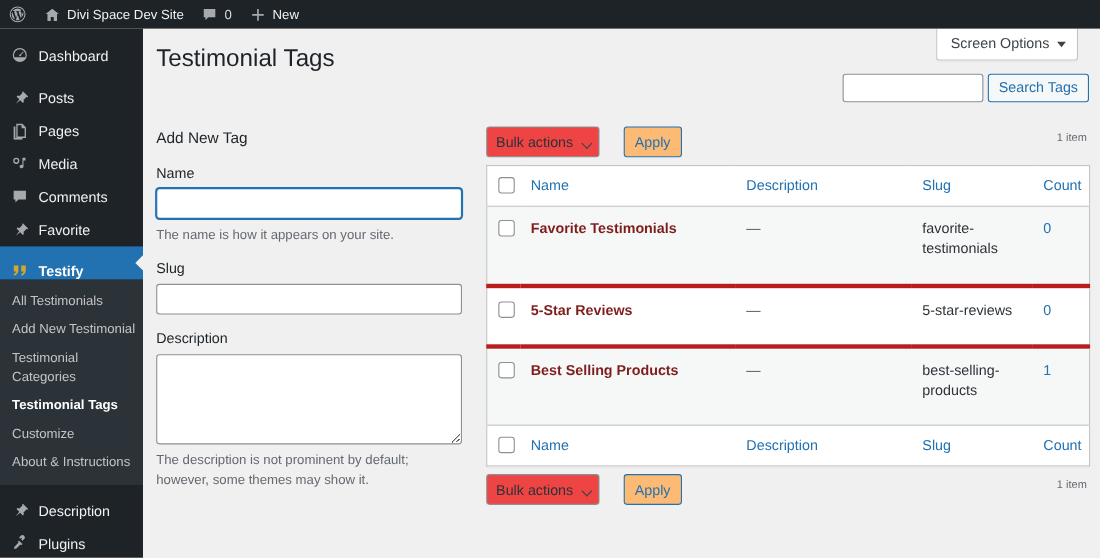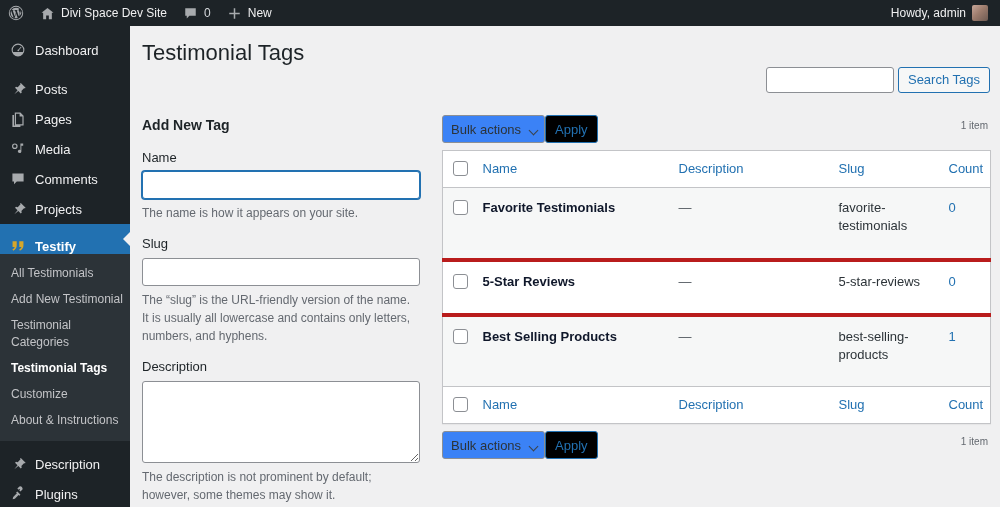--- a/index.html
+++ b/index.html
@@ -135,21 +135,21 @@
   #col-left {
     position: absolute; left: 12px; top: 90px;
     width: 288px;
   }
   #col-right {
     position: absolute; left: 312px; top: 88px;
     width: 548px;
   }
 
   .form-wrap h2 {
-    font-size: 14px; font-weight: 700; color: #1d2327;
+    font-size: 14px; font-weight: 400; color: #1d2327;
     margin-bottom: 14px; line-height: 1.4;
   }
   .form-field { margin-bottom: 14px; }
   .form-field label {
     display: block; font-size: 13px; color: #1d2327;
     margin-bottom: 5px; line-height: 1.3;
   }
   .form-field input[type=text] {
     width: 278px; height: 28px;
     border: 1px solid #8c8f94; border-radius: 3px;
@@ -182,36 +182,36 @@
   }
   .tablenav.bottom { margin-top: 6px; margin-bottom: 0; }
   .select-wrap {
     position: relative; display: inline-block;
   }
   .select-wrap select {
     -webkit-appearance: none; appearance: none;
     height: 28px; min-width: 88px;
     padding: 0 22px 0 8px;
     border: 1px solid #8c8f94; border-radius: 3px;
-    background: #3b82f6; color: #2c3338; font-size: 13px;
+    background: #ef4444; color: #2c3338; font-size: 13px;
     font-family: "Liberation Sans", sans-serif;
     cursor: pointer;
   }
   .select-wrap .chev {
     position: absolute; right: 8px; top: 12px;
     width: 7px; height: 7px;
     border-right: 1.4px solid #3c434a;
     border-bottom: 1.4px solid #3c434a;
     transform: rotate(45deg);
     pointer-events: none;
   }
   .apply-btn {
-    margin-left: 0;
+    margin-left: 22px;
     height: 28px; padding: 0 9px;
-    background: #000000; border: 1px solid #2271b1; border-radius: 3px;
+    background: #fdba74; border: 1px solid #2271b1; border-radius: 3px;
     color: #2271b1; font-size: 13px;
     font-family: "Liberation Sans", sans-serif;
     cursor: pointer;
   }
   .displaying-num {
     position: absolute; right: 2px; top: 6px;
     font-size: 10px; color: #646970;
   }
 
   
@@ -242,21 +242,21 @@
   th.col-name, td.col-name { width: 196px; }
   th.col-desc, td.col-desc { width: 160px; }
   th.col-slug, td.col-slug { width: 110px; }
   th.col-count, td.col-count { width: 52px; text-align: right; padding-right: 12px; }
   th a, .col-head-link { color: #2271b1; text-decoration: none; }
   tbody td { padding: 11px 10px 22px; }
   tbody tr.alt { background: #f6f7f7; }
   tbody tr { border-top: 4px solid #b91c1c; }
   tbody tr:first-child { border-top: none; }
   .row-title {
-    color: #0f172a; font-weight: 700; text-decoration: none;
+    color: #7f1d1d; font-weight: 700; text-decoration: none;
   }
   .slug-text { color: #2c3338; }
   .count-link { color: #2271b1; text-decoration: none; }
   .dash { color: #50575e; }
   .cb {
     width: 15px; height: 15px;
     border: 1px solid #8c8f94; border-radius: 3px;
     background: #fff; display: inline-block;
     vertical-align: top; margin-top: 1px;
     cursor: pointer;
@@ -291,24 +291,20 @@
   </a>
   <a class="ab-item" href="#">
     <span class="mi">
       <svg width="15" height="15" viewBox="0 0 20 20">
           <path fill="#a7aaad" d="M9 3h2v6h6v2h-6v6H9v-6H3V9h6V3z"></path>
         </svg>
     </span>
     <span>New</span>
   </a>
   <span class="ab-spacer"></span>
-  <a class="ab-item" href="#" style="padding-right:12px;">
-    <span>Howdy, admin</span>
-    <span class="ab-avatar"></span>
-  </a>
 </div>
 
 <div id="adminmenu">
 
   <div class="menu-gap"></div>
 
   <a class="menu-top" href="#">
     <span class="mi">
       <svg width="16" height="16" viewBox="0 0 20 20">
           <path d="M10 2a8 8 0 100 16 8 8 0 000-16zm0 1.4a6.6 6.6 0 016.6 6.6 6.5 6.5 0 01-.5 2.5H3.9A6.5 6.5 0 013.4 10 6.6 6.6 0 0110 3.4zm3.6 2.5l-3 3.4c-.6-.1-1.2.3-1.3.9-.1.6.3 1.2.9 1.3.6.1 1.2-.3 1.3-.9 0-.2 0-.4-.1-.6l3-3.4-.8-.7z"></path>
@@ -354,21 +350,21 @@
     </span>
     <span>Comments</span>
   </a>
 
   <a class="menu-top" href="#">
     <span class="mi">
       <svg width="16" height="16" viewBox="0 0 20 20">
           <path d="M13.5 2.5l-1 1 .7.7-3.6 3.6-2.1-.5-1.2 1.2 3.1 3.1-4 5 5-4 3.1 3.1 1.2-1.2-.5-2.1 3.6-3.6.7.7 1-1-6-6z"></path>
         </svg>
     </span>
-    <span>Projects</span>
+    <span>Favorite</span>
   </a>
 
   <a class="menu-top current" href="#">
     <span class="mi">
       <svg width="16" height="16" viewBox="0 0 20 20">
           <path d="M3.2 4.2h5.2v5.3c0 3-1.6 5.1-4.4 6.3l-1-1.7c1.7-.8 2.6-1.8 2.8-3H3.2V4.2zm8.4 0h5.2v5.3c0 3-1.6 5.1-4.4 6.3l-1-1.7c1.7-.8 2.6-1.8 2.8-3h-2.6V4.2z"></path>
         </svg>
     </span>
     <span>Testify</span>
   </a>
@@ -399,20 +395,26 @@
           <path d="M15.6 4.4L13 7l-1.4-1.4 1-1-1-1-1 1-1.4-1.4 2.6-2.6a3 3 0 013.8 3.8zM9.2 6.9l3.9 3.9-1.4 1.4-1-1-4.6 4.6-2.8.7.7-2.8 4.6-4.6-1-1 1.6-1.2z"></path>
         </svg>
     </span>
     <span>Plugins</span>
   </a>
 
 </div>
 
 <div id="wpbody">
 
+  <div class="screen-meta-toggle">
+    <button class="screen-meta-btn">
+      <span>Screen Options</span>
+      <span class="caret-dn"></span>
+    </button>
+  </div>
 
   <h1 class="page-title">Testimonial Tags</h1>
 
   <div class="search-box">
     <input type="text" placeholder="" style="">
     <button class="btn-secondary">Search Tags</button>
   </div>
 
   <div id="col-left">
     <div class="form-wrap">
@@ -420,21 +422,20 @@
 
       <div class="form-field">
         <label>Name</label>
         <input type="text" class="focused" style="">
         <div class="desc-help">The name is how it appears on your site.</div>
       </div>
 
       <div class="form-field">
         <label>Slug</label>
         <input type="text" style="">
-        <div class="desc-help">The “slug” is the URL-friendly version of the name. It is usually all lowercase and contains only letters, numbers, and hyphens.</div>
       </div>
 
       <div class="form-field">
         <label>Description</label>
         <textarea style=""></textarea>
         <div class="desc-help">The description is not prominent by default; however, some themes may show it.</div>
       </div>
 
     </div>
   </div>

